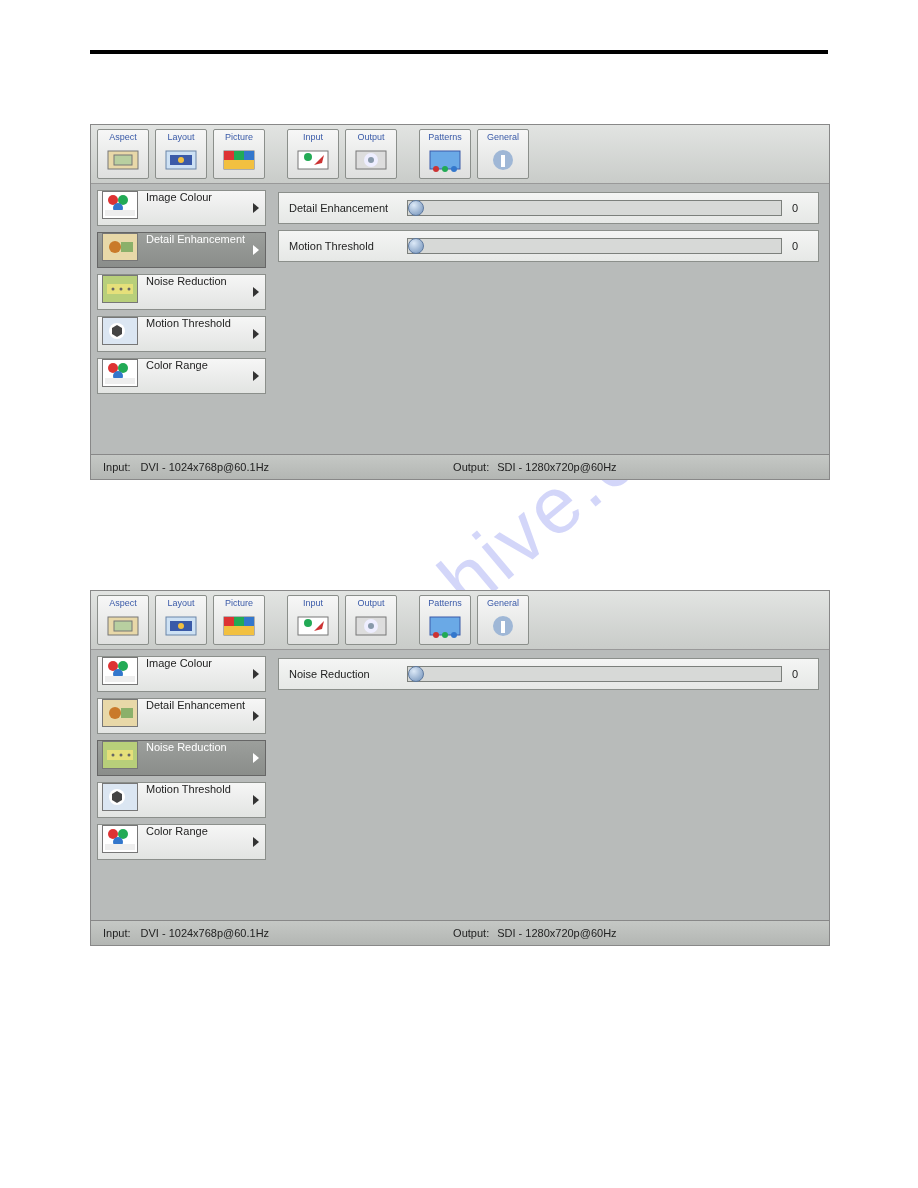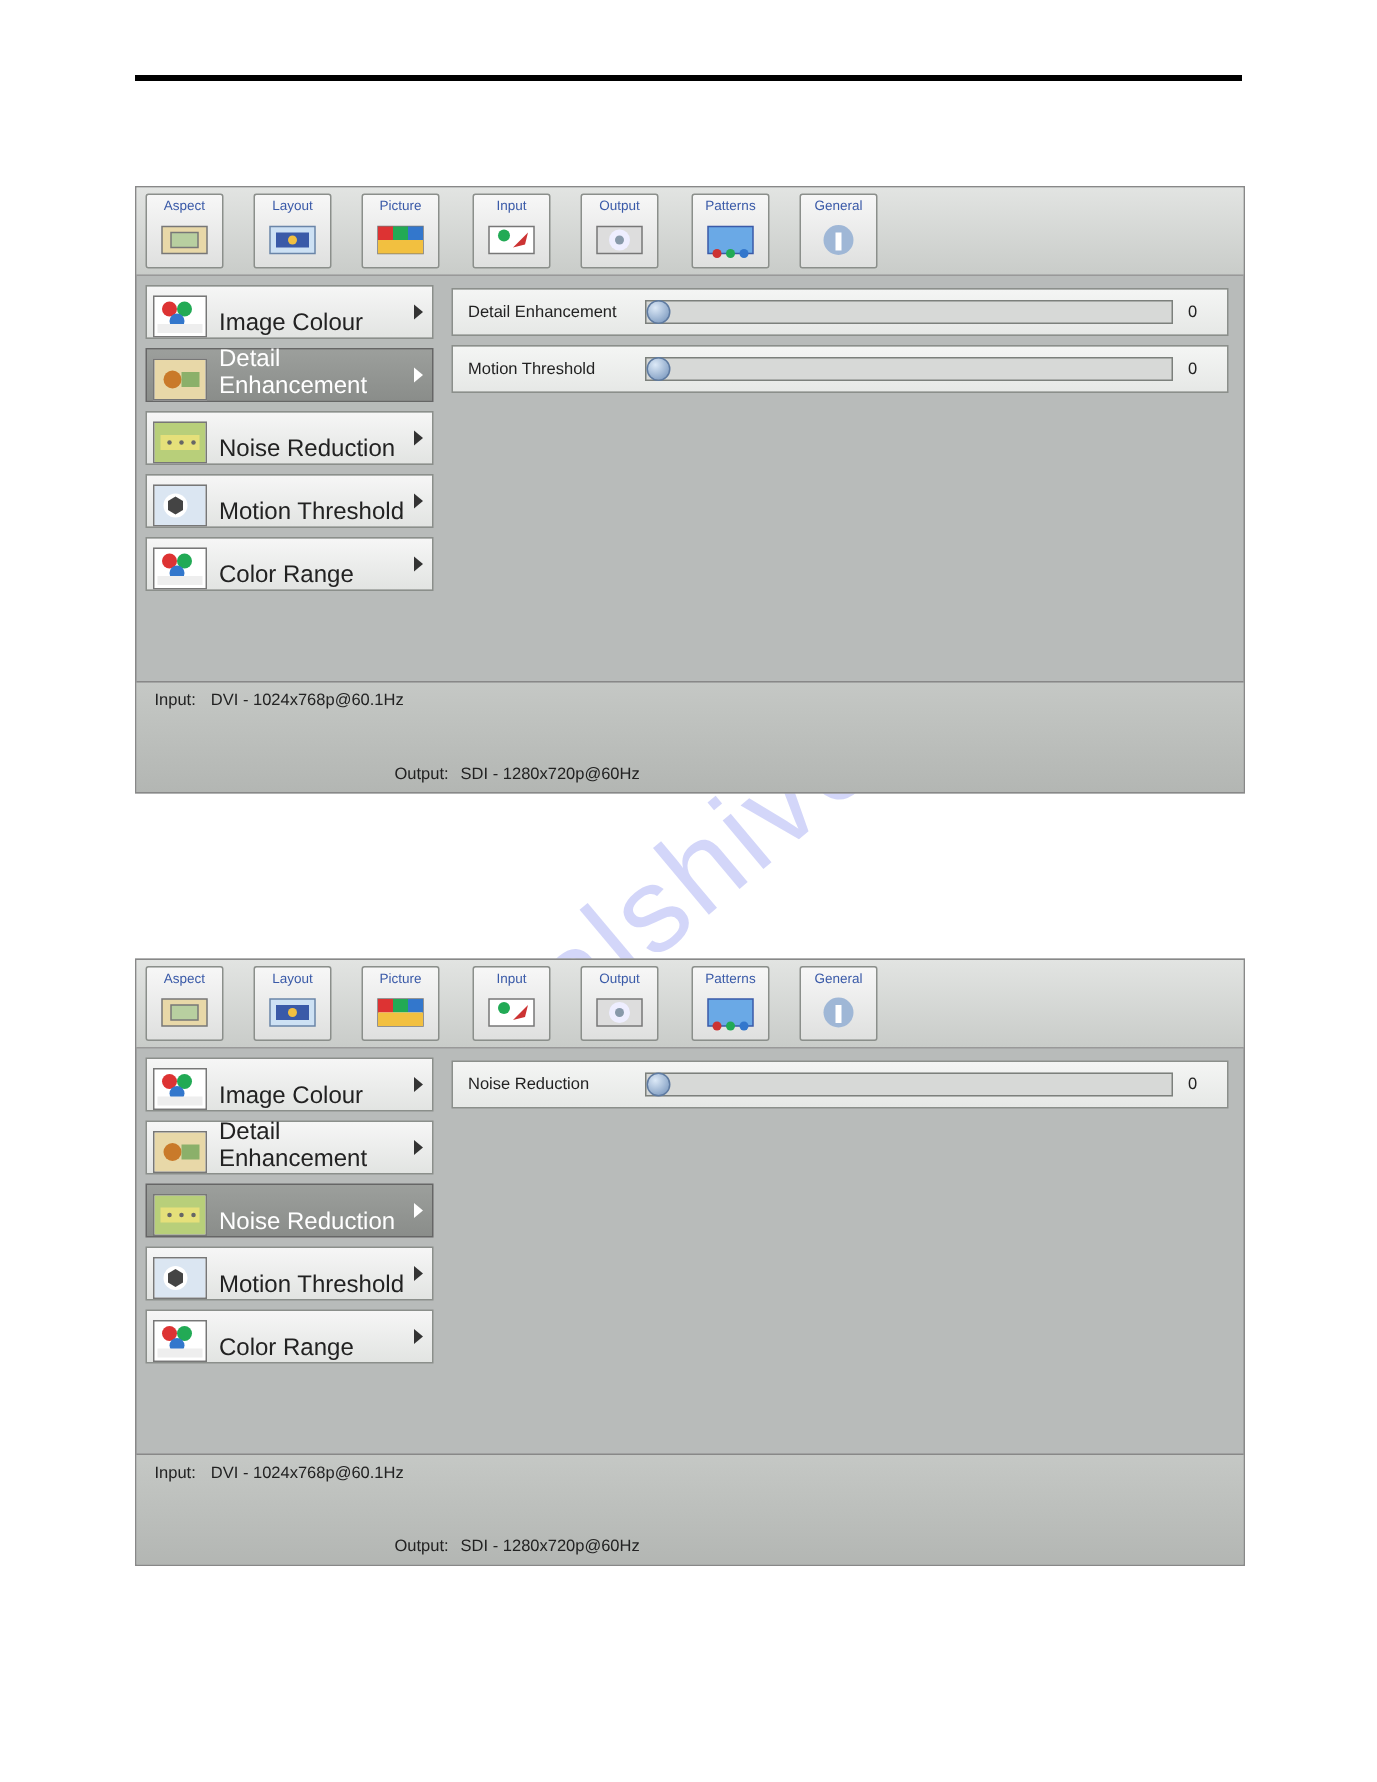--- a/index.html
+++ b/index.html
@@ -28,21 +28,21 @@
     margin-bottom: 110px;
   }
   .toolbar {
     background: linear-gradient(#e2e4e2,#c9ccc9);
     border-bottom: 1px solid #999;
     padding: 4px 6px;
     display: flex;
     align-items: flex-start;
     gap: 6px;
   }
-  .tool-group { display:flex; gap:20px;text-align:right; }
+  .tool-group { display:flex; gap:6px;text-align:right; }
   .tool-sep { width:10px; }
   .tool-btn {
     width: 52px;
     height: 50px;
     background: linear-gradient(#f7f7f7,#dfe0df);
     border: 1px solid #8b8f8b;
     border-radius: 2px;
     display: flex;
     flex-direction: column;
     align-items: center;
@@ -59,26 +59,26 @@
   }
   .body-area {
     display:flex;
     min-height: 270px;
   }
   .sidebar {
     padding: 6px 6px 6px 6px;
     display:flex; flex-direction:column; gap:6px;
   }
   .side-item {
-    width: 192px;
+    width: 169px;
     height: 36px;
     background: linear-gradient(#f6f6f6,#e2e4e2);
     border: 1px solid #8b8f8b;
-    display:flex; align-items:flex-end;
-    font-size: 16px;
+    display:flex; align-items:flex-start;
+    font-size: 11px;
     color:#222;
     position:relative;
     box-sizing:border-box;
   }
   .side-item.active {
     background: linear-gradient(#9c9f9c,#8a8d8a);
     color:#fff;
     border-color:#666;
   }
   .side-item .thumb{
@@ -119,22 +119,21 @@
     position:absolute; left:0; top:-1px;
   }
   .slider-val{ width:20px; text-align:left; padding-right:6px;}
   .statusbar{
     background: linear-gradient(#c5c8c5,#b3b6b3);
     border-top:1px solid #888;
     font-size:11px;
     color:#222;
     padding:6px 12px;
     display:flex;
-    gap:37px;
-    flex-direction:column;
+    gap:24px;
   }
   .statusbar .sb-left{ display:flex; gap:10px; }
   .statusbar .sb-right{ margin-left:160px; display:flex; gap:8px;text-align:center; }
   
   .watermark{
     position:absolute;
     left:50%;
     top:540px;
     transform:translate(-50%,0) rotate(-40deg);
     font-size:80px;

